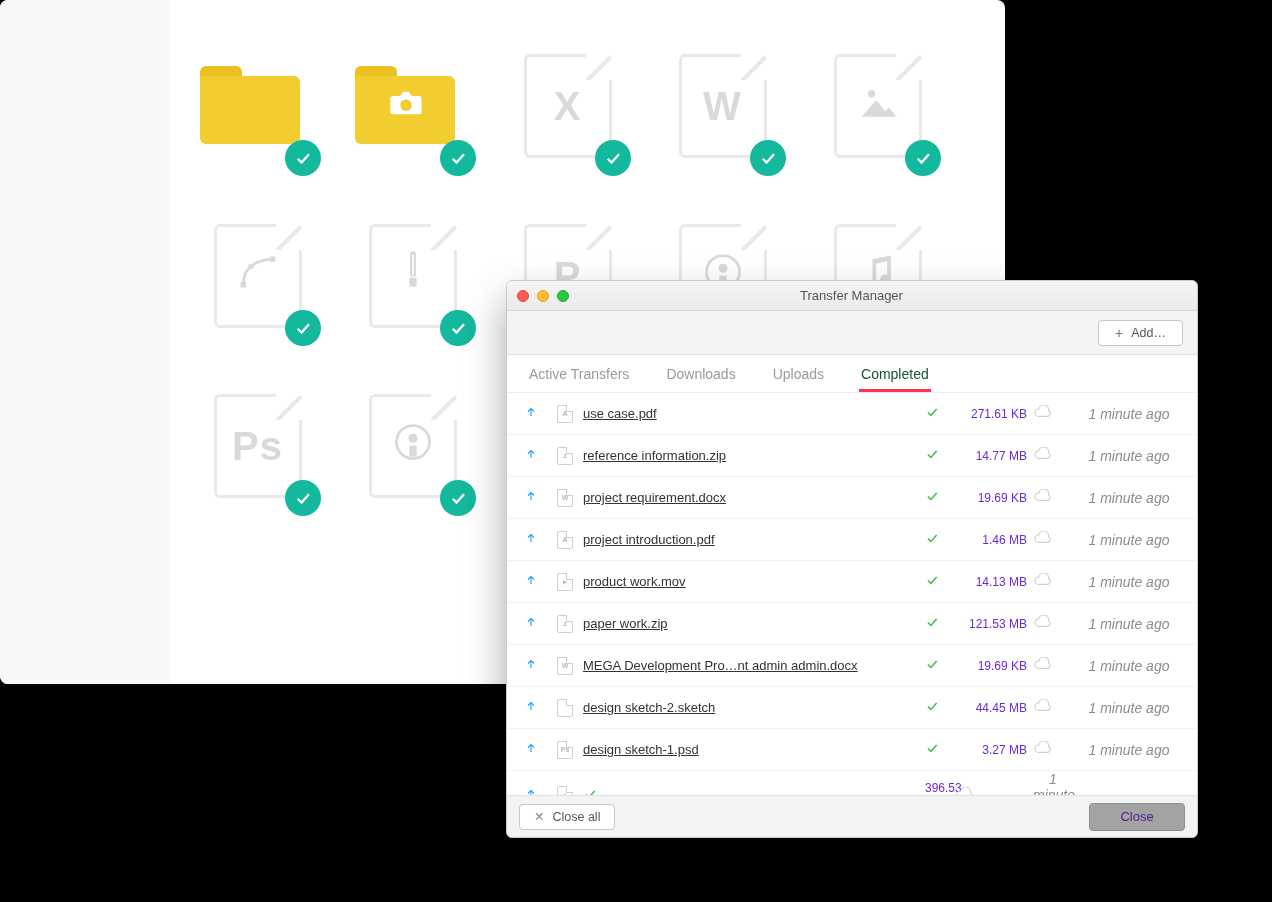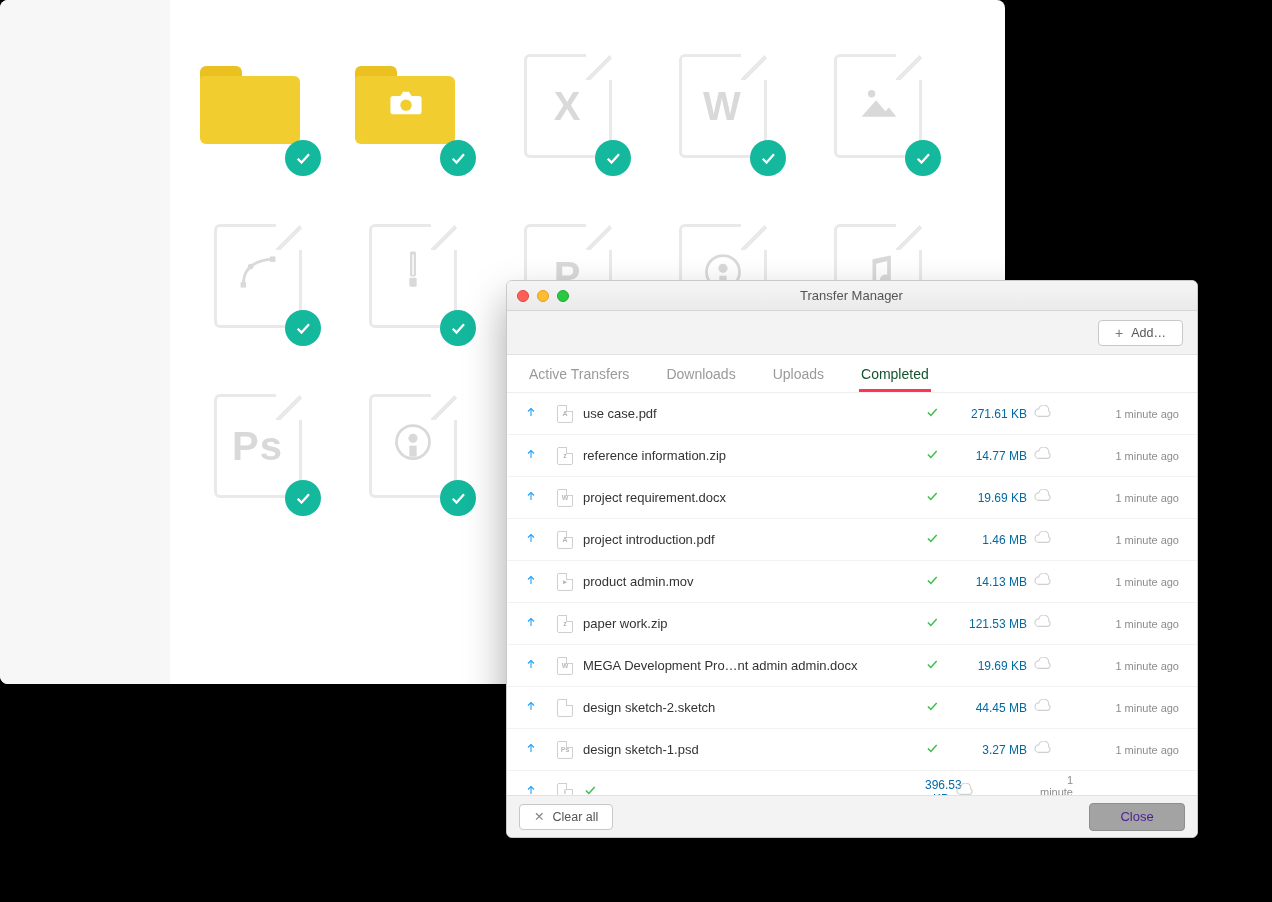--- a/index.html
+++ b/index.html
@@ -118,25 +118,25 @@
     column-gap:6px;
   }
   .row .dir svg{width:12px;height:12px;stroke:#1ea0ff;fill:none;stroke-width:2.2;}
   .row .ft {
     width:16px;height:18px;border:1.2px solid #cfcfcf;border-radius:2px;
     position:relative; font-size:7px; color:#b7b7b7; display:flex;
     align-items:center; justify-content:center; font-weight:600;
   }
   .row .ft::after{content:"";position:absolute;right:-1px;top:-1px;width:6px;height:6px;
     background:#fff;border-left:1.2px solid #cfcfcf;border-bottom:1.2px solid #cfcfcf;}
-  .row .name{white-space:nowrap;overflow:hidden;text-overflow:ellipsis;}
+  .row .name{white-space:nowrap;overflow:hidden;text-overflow:ellipsis;text-decoration:underline;}
   .row .chk svg{width:14px;height:14px;stroke:#3bbf4a;fill:none;stroke-width:2.6;}
-  .row .size{font-size:12px;color:#0369a1;text-align:right;}
+  .row .size{font-size:12px;color:#6d28d9;text-align:right;}
   .row .cloud svg{width:20px;height:14px;stroke:#cfcfcf;fill:none;stroke-width:1.8;}
-  .row .time{font-size:11px;color:#8c8c8c;text-align:right;}
+  .row .time{font-size:14px;color:#8c8c8c;text-align:center;font-style:italic;}
 
   .tm-footer {
     height:42px; background:#f3f3f3; border-top:1px solid #e2e2e2;
     display:flex; align-items:center; justify-content:space-between; padding:0 12px;
   }
   .clear-btn {
     height:26px; padding:0 14px; background:#fff; border:1px solid #c8c8c8;
     border-radius:4px; font-size:12.5px; color:#555; display:flex;
     align-items:center; gap:8px; cursor:pointer;
   }
@@ -406,21 +406,21 @@
             <path d="M9 17a6 6 0 0 1 .3-12A8 8 0 0 1 25 8a5 5 0 0 1-1 9H9z"></path>
           </svg></span>
         <span class="time">1 minute ago</span>
       </div>
       <div class="row">
         <span class="dir"><svg viewBox="0 0 24 24">
             <line x1="12" y1="20" x2="12" y2="5"></line>
             <polyline points="6 11 12 5 18 11"></polyline>
           </svg></span>
         <span class="ft">▸</span>
-        <span class="name">product admin.mov</span>
+        <span class="name">product work.mov</span>
         <span class="chk"><svg viewBox="0 0 24 24">
             <polyline points="5 13 10 18 20 7"></polyline>
           </svg></span>
         <span class="size">14.13 MB</span>
         <span class="cloud"><svg viewBox="0 0 32 20">
             <path d="M9 17a6 6 0 0 1 .3-12A8 8 0 0 1 25 8a5 5 0 0 1-1 9H9z"></path>
           </svg></span>
         <span class="time">1 minute ago</span>
       </div>
       <div class="row">
@@ -500,17 +500,17 @@
         <span class="cloud"><svg viewBox="0 0 32 20">
             <path d="M9 17a6 6 0 0 1 .3-12A8 8 0 0 1 25 8a5 5 0 0 1-1 9H9z"></path>
           </svg></span>
         <span class="time">1 minute ago</span>
       </div>
     </div>
 
   <div class="tm-footer">
     <button class="clear-btn">
       <span class="x">✕</span>
-      <span>Clear all</span>
+      <span>Close all</span>
     </button>
     <button class="close-btn">Close</button>
   </div>
 </div>
 
 </body></html>

